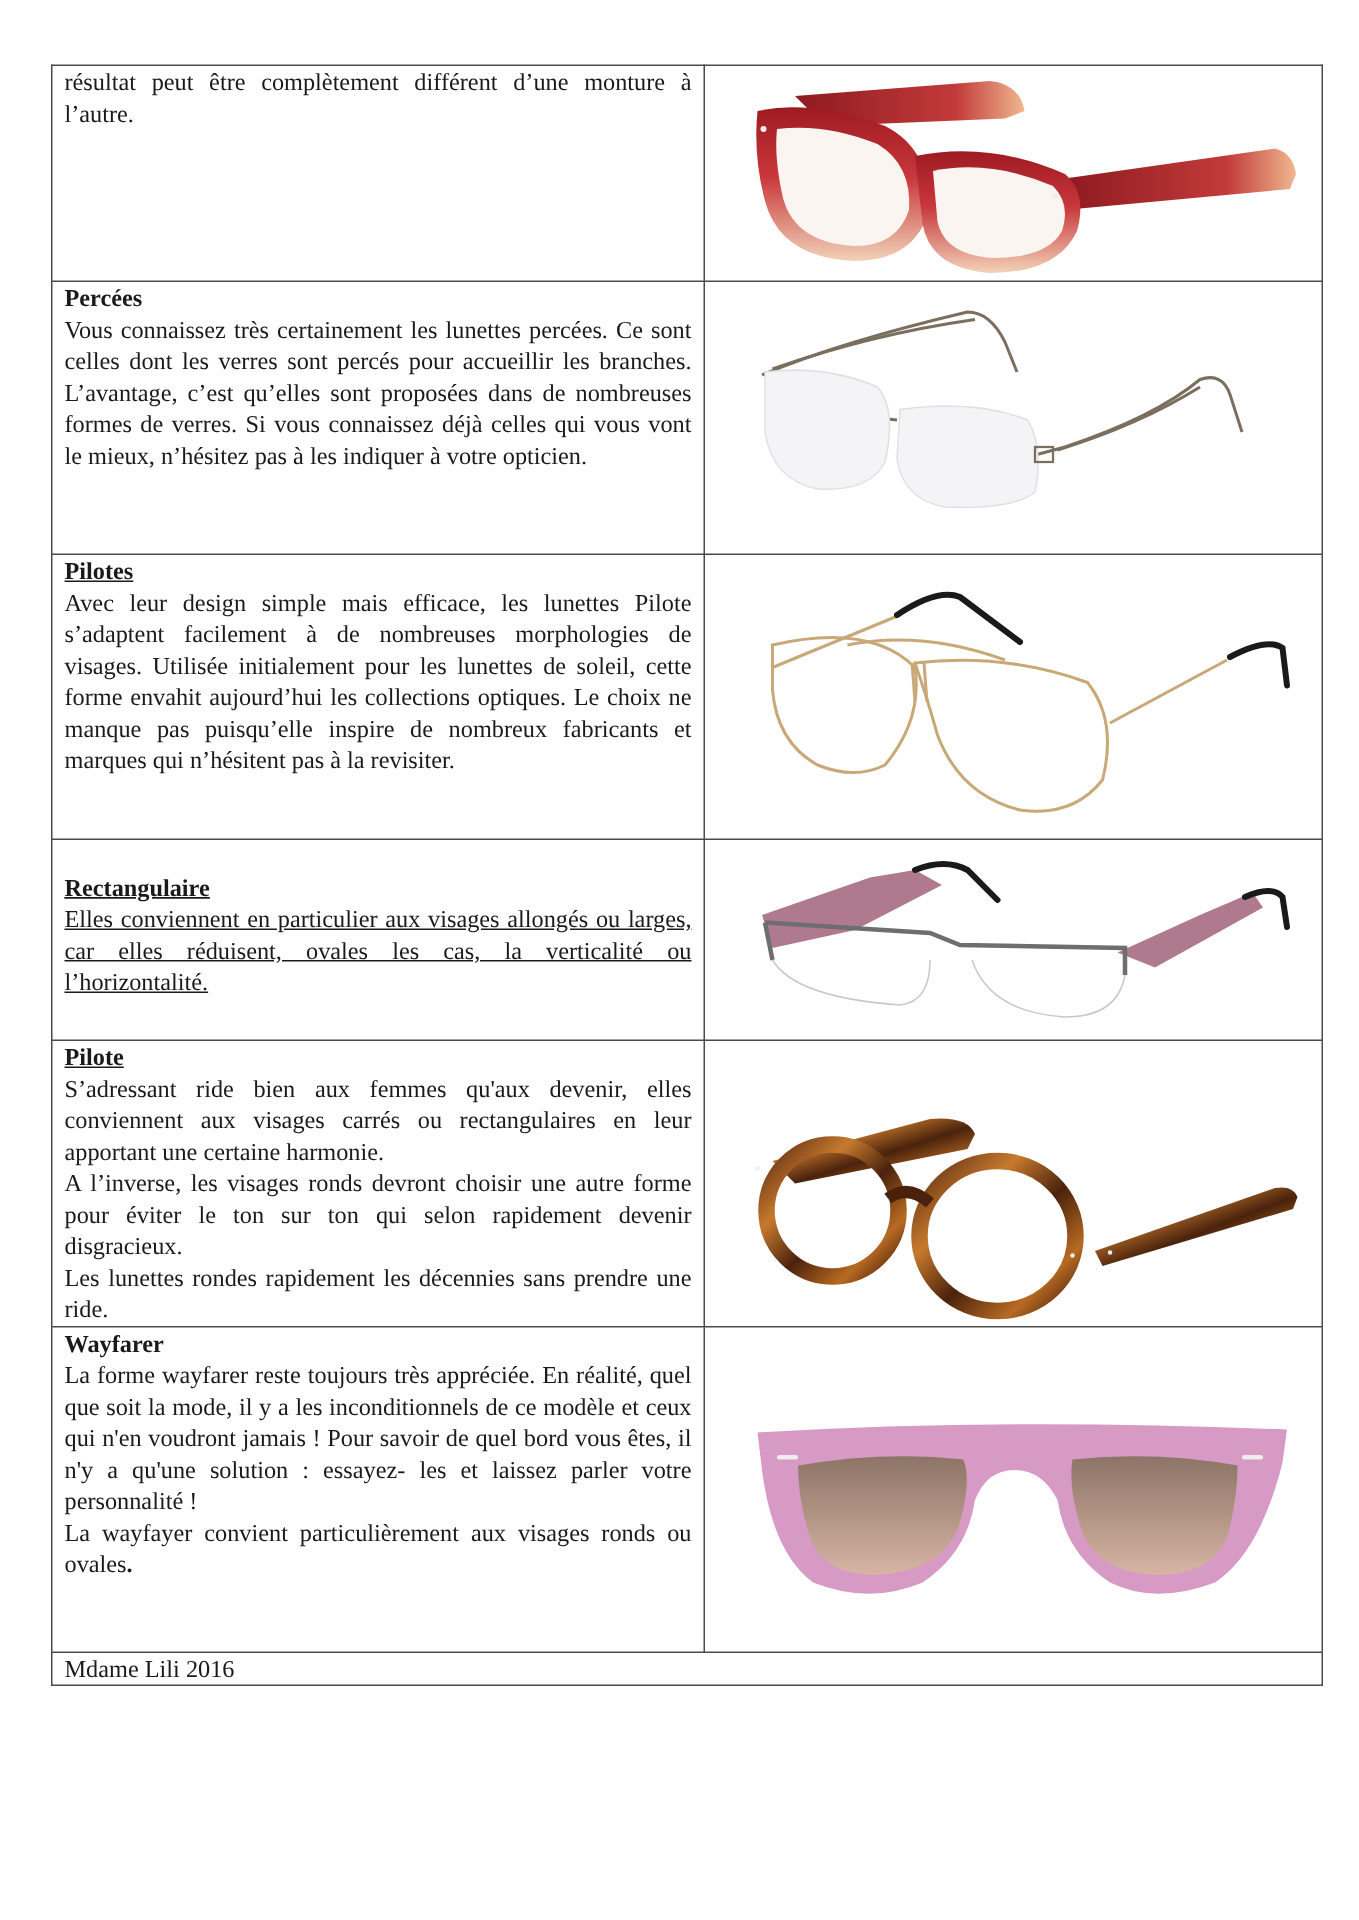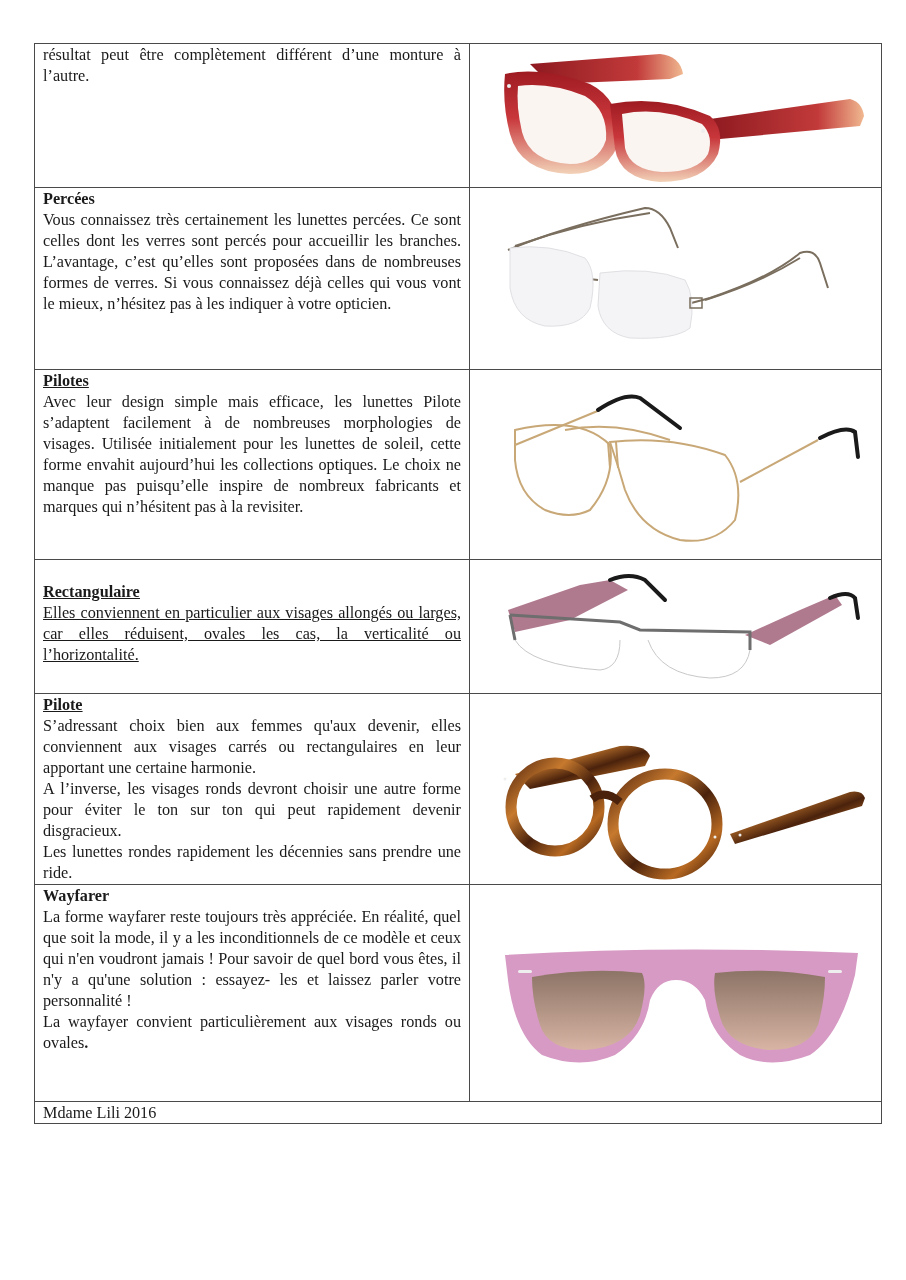--- a/index.html
+++ b/index.html
@@ -124,22 +124,22 @@
           <path d="M45 80 Q60 105 130 110 Q150 108 150 80"></path>
           <path d="M178 80 Q190 115 240 118 Q275 118 280 90"></path>
         </g>
       </svg>
     </td>
   </tr>
 
   <tr style="height:190px;">
     <td class="text">
       <span class="para title u">Pilote</span>
-      <span class="para"><span>S’adressant choix bien aux </span><a class="u2">femmes</a><span> qu'aux </span><a class="u2">devenir</a><span>, elles conviennent aux visages carrés ou rectangulaires en leur apportant une certaine harmonie.</span></span>
-      <span class="para">A l’inverse, les visages ronds devront choisir une autre forme pour éviter le ton sur ton qui peut rapidement devenir disgracieux.</span>
+      <span class="para"><span>S’adressant ride bien aux </span><a class="u2">femmes</a><span> qu'aux </span><a class="u2">devenir</a><span>, elles conviennent aux visages carrés ou rectangulaires en leur apportant une certaine harmonie.</span></span>
+      <span class="para">A l’inverse, les visages ronds devront choisir une autre forme pour éviter le ton sur ton qui selon rapidement devenir disgracieux.</span>
       <span class="para">Les lunettes rondes rapidement les décennies sans prendre une ride.</span>
     </td>
     <td class="img">
       <svg width="411" height="189" viewBox="0 0 411 189">
         <defs>
           <linearGradient id="tort" x1="0" y1="0" x2="1" y2="1">
             <stop offset="0" stop-color="#5a2a10"></stop>
             <stop offset="0.3" stop-color="#c77a2e"></stop>
             <stop offset="0.55" stop-color="#4a220c"></stop>
             <stop offset="0.8" stop-color="#b86a22"></stop>

